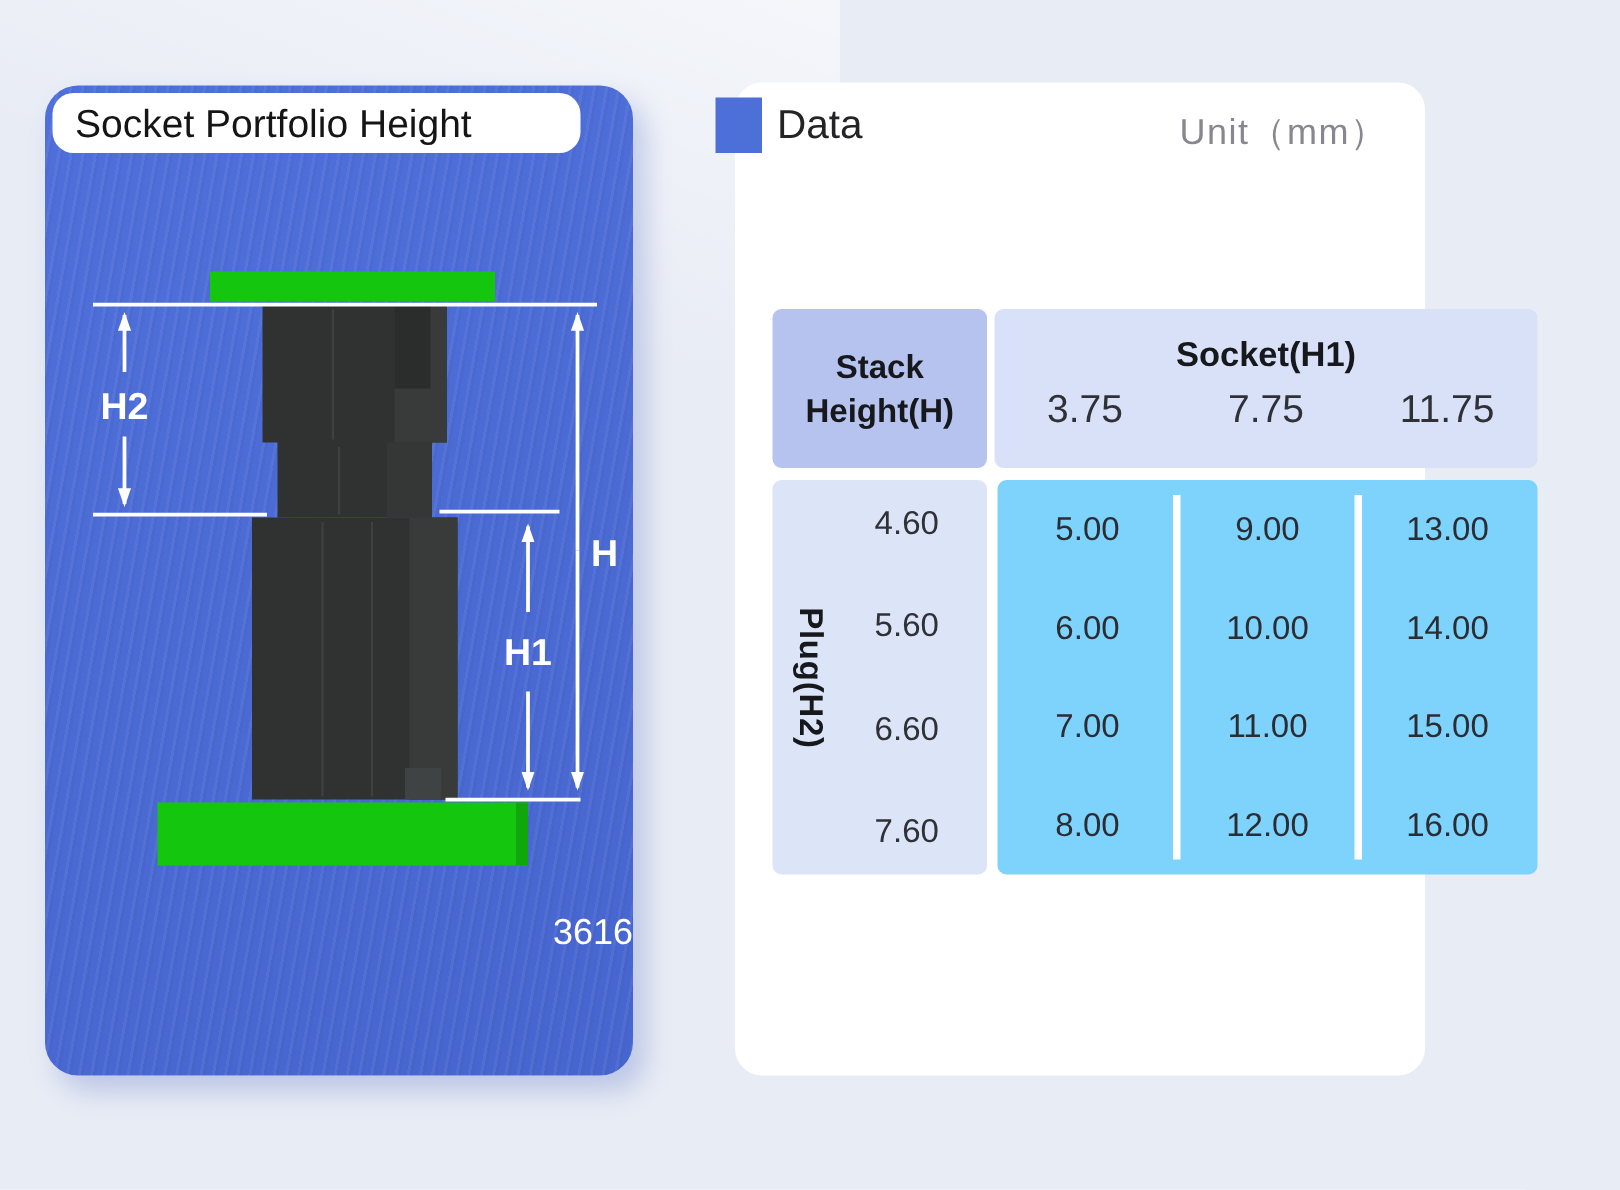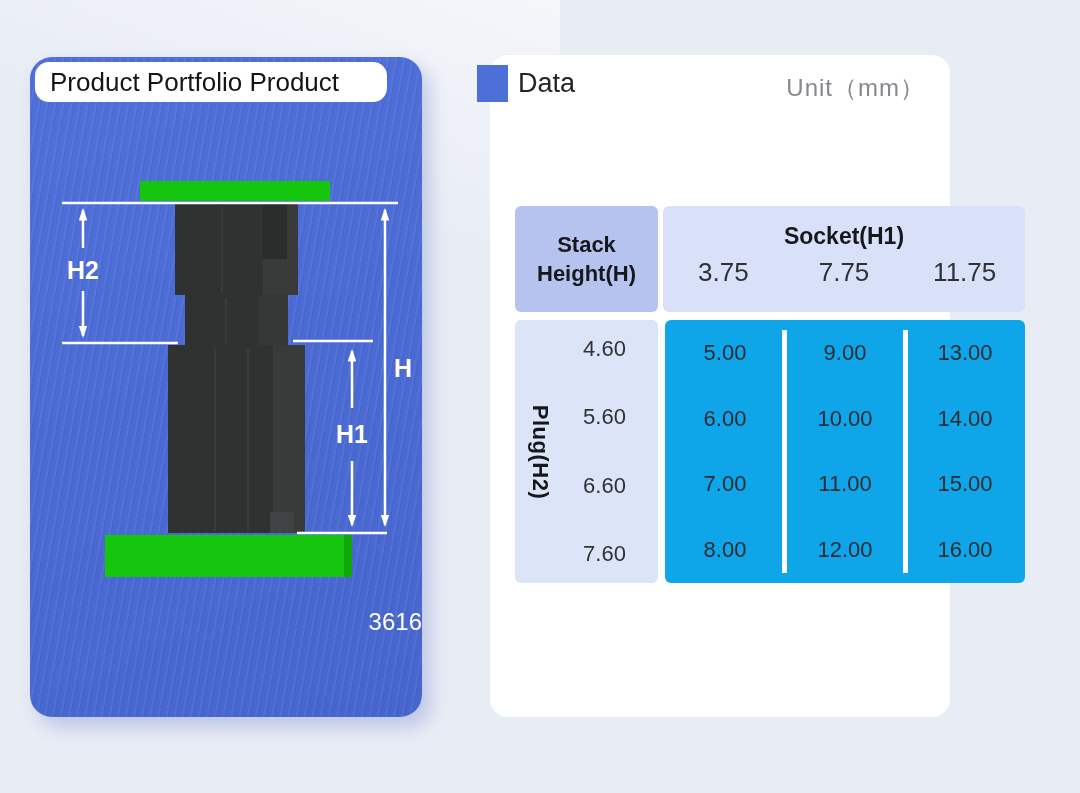--- a/index.html
+++ b/index.html
@@ -62,34 +62,34 @@
   .plug-block { width:143px; background:#dce4f8; border-radius:6px; position:relative; }
   .plug-label {
     position:absolute; left:12px; top:50%; transform:translateY(-50%);
     writing-mode:vertical-rl; font-weight:700; font-size:22px; color:#17181c; letter-spacing:0.5px;
   }
   .plug-vals {
     position:absolute; left:42px; right:6px; top:0; bottom:0;
     display:flex; flex-direction:column; justify-content:space-around; align-items:center;
     font-size:22px; color:#303137;gap:11px;
   }
-  .grid-block { flex:1; background:#0ea5e9; border-radius:6px; position:relative; display:flex; }
+  .grid-block { flex:1; background:#7dd3fc; border-radius:6px; position:relative; display:flex; }
   .gcol { flex:1; display:flex; flex-direction:column; justify-content:space-around; align-items:center; font-size:22px; color:#2c2d33; }
   .vdiv { position:absolute; top:10px; bottom:10px; width:5px; background:#ffffff; }
   .vdiv.d1 { left:calc(33.333% - 2.5px); }
   .vdiv.d2 { left:calc(66.667% - 2.5px); }
 </style>
 </head>
 <body>
 
 <div class="page">
   <div class="sheen"></div>
 
   <section class="panel">
-    <div class="title-pill">Product Portfolio Product</div>
+    <div class="title-pill">Socket Portfolio Height</div>
 
     <svg class="diagram" width="392" height="430" viewBox="0 0 392 430">
       <defs>
         <marker id="arr" markerWidth="5" markerHeight="3.5" refX="4.2" refY="1.75" orient="auto">
           <path d="M0,0 L5,1.75 L0,3.5 Z" fill="#ffffff"></path>
         </marker>
       </defs>
 
       <g>
         <rect x="110" y="21" width="190" height="20" fill="#15c60f"></rect>

